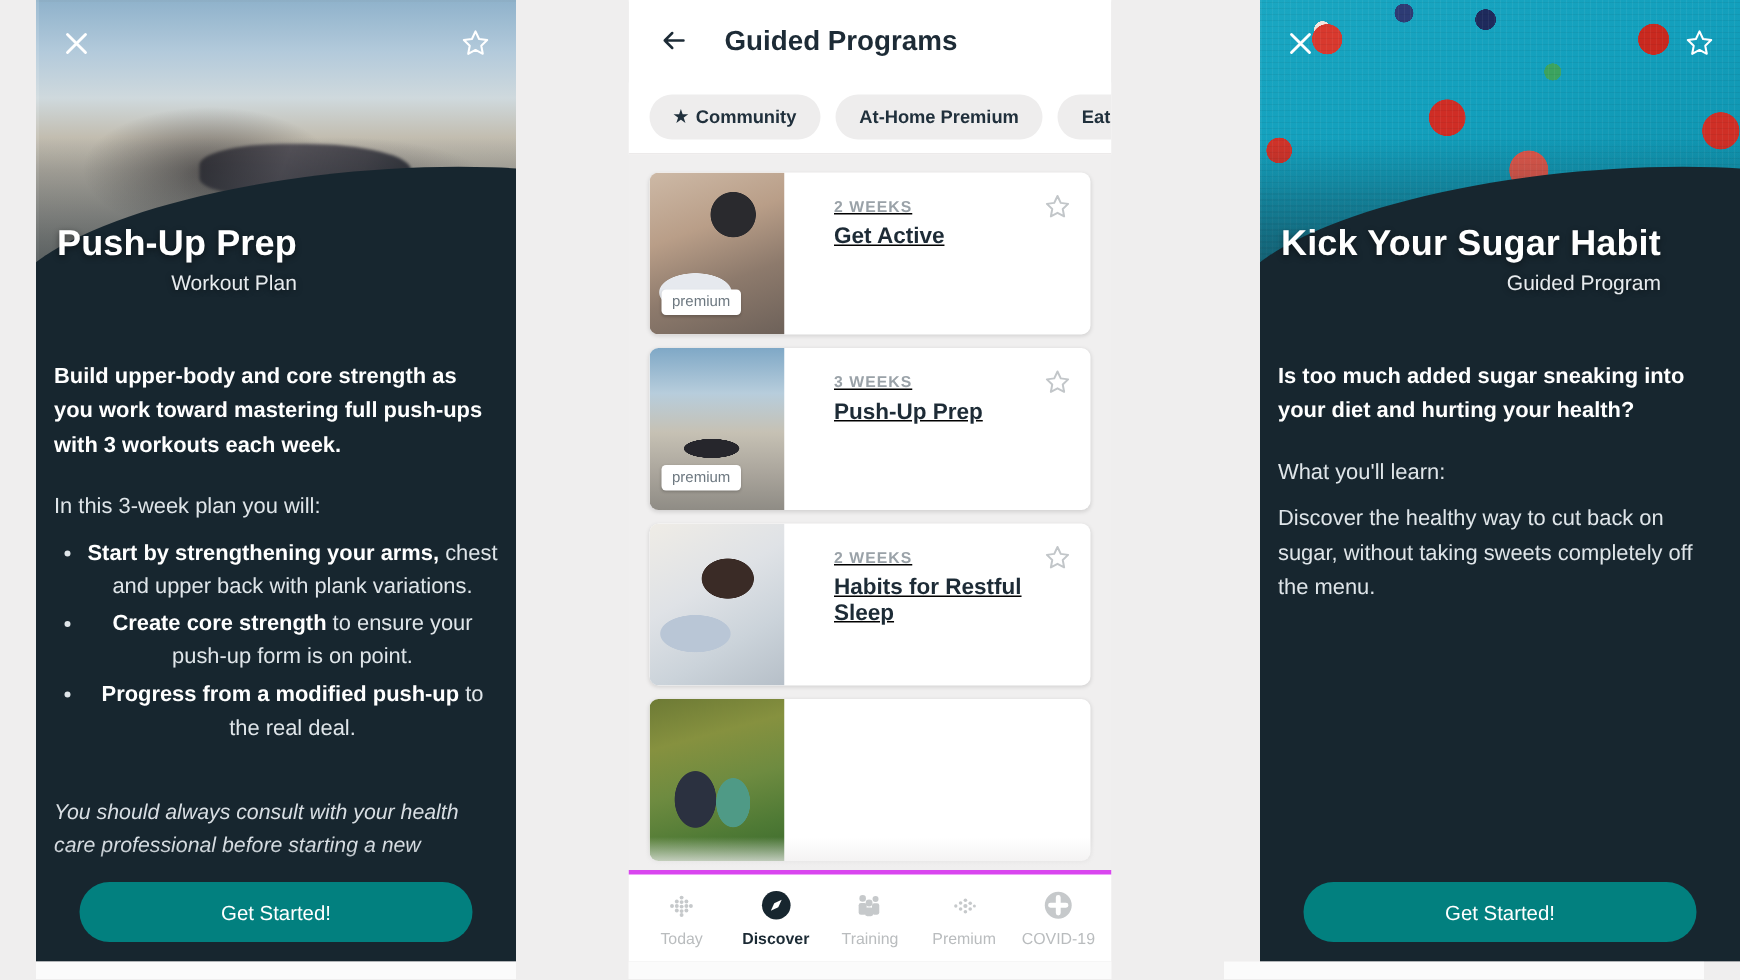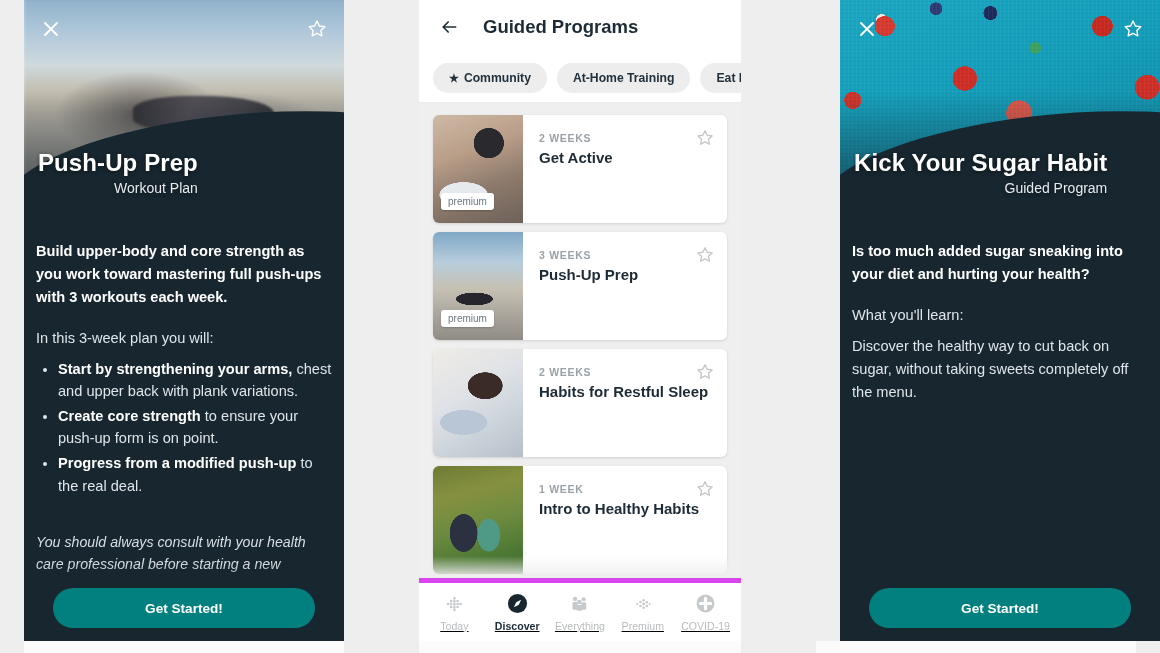--- a/index.html
+++ b/index.html
@@ -168,20 +168,21 @@
   }
   .para {
     font-size: 14.6px;
     line-height: 1.57;
     color: #dfe5e9;
     margin: 0 0 8px 0;
   }
   .blist {
     margin: 6px 0 0 0;
     padding-left: 22px;
+    text-align: center;
   }
   .blist li {
     font-size: 14.6px;
     line-height: 1.55;
     color: #dfe5e9;
     margin-bottom: 2px;
   }
   .blist b { color: #ffffff; }
   .disclaimer {
     margin-top: 34px;
@@ -211,21 +212,21 @@
   }
   .cta {
     width: 262px;
     height: 40px;
     border: none;
     border-radius: 20px;
     background: #02807f;
     color: #ffffff;
     font-family: "Liberation Sans", sans-serif;
     font-size: 13.6px;
-    font-weight: bold;
+    font-weight: normal;
     cursor: pointer;
   }
 
   
   .listapp {
     background: #f0efef;
     height: 641px;
     position: relative;
     display: flex;
     flex-direction: column;
@@ -306,22 +307,23 @@
     bottom: 13px;
     background: #ffffff;
     border-radius: 3px;
     padding: 3px 7px;
     font-size: 10px;
     color: #6d7880;
     box-shadow: 0 1px 2px rgba(0,0,0,.2);
   }
   .pcard-body {
     flex: 1 1 auto;
-    padding: 17px 14px 0 16px;
-    position: relative;
+    padding: 17px 14px 0 33px;
+    position: relative;
+    text-decoration: underline;
   }
   .pcard-dur {
     font-size: 10.5px;
     font-weight: bold;
     letter-spacing: .7px;
     color: #9aa2a8;
   }
   .pcard-title {
     margin-top: 5px;
     font-size: 15px;
@@ -371,26 +373,25 @@
     left: 0; right: 0; bottom: 0;
     height: 22px;
     background: linear-gradient(to bottom, rgba(240,239,239,0), #f0efef);
     pointer-events: none;
   }
 
   .tabbar {
     flex: none;
     height: 58px;
     background: #ffffff;
-    border-top: 5px solid #d946ef;
+    border-top: 3px solid #d946ef;
     display: flex;
     align-items: center;
     justify-content: space-around;
     padding: 0 4px;
-    text-decoration: underline;
   }
   .tab {
     display: flex;
     flex-direction: column;
     align-items: center;
     gap: 5px;
     cursor: pointer;
     width: 62px;
   }
   .tab-label {
@@ -486,21 +487,21 @@
         </div>
         <div class="appbar-title">Guided Programs</div>
       </div>
 
       <div class="chipbar">
         <div class="chip">
           <span class="star-glyph">★</span>
           <span>Community</span>
         </div>
         <div class="chip">
-          <span>At-Home Training</span>
+          <span>At-Home Premium</span>
         </div>
         <div class="chip">
           <span>Eat Healthy</span>
         </div>
 
       </div>
 
       <div class="cards">
 
         <div class="pcard">
@@ -546,29 +547,20 @@
               <svg width="20" height="20" viewBox="0 0 24 24" aria-hidden="true">
                 <path d="M12 3.2l2.6 5.5 5.9.8-4.3 4.1 1.1 5.9L12 16.7 6.7 19.5l1.1-5.9L3.5 9.5l5.9-.8z" fill="none" stroke="#c2c6c9" stroke-width="1.6" stroke-linejoin="round"></path>
               </svg>
             </div>
           </div>
         </div>
 
         <div class="pcard">
           <div class="pcard-thumb">
             <div class="th-walk"></div>
-          </div>
-          <div class="pcard-body">
-            <div class="pcard-dur">1 WEEK</div>
-            <div class="pcard-title">Intro to Healthy Habits</div>
-            <div class="pcard-star">
-              <svg width="20" height="20" viewBox="0 0 24 24" aria-hidden="true">
-                <path d="M12 3.2l2.6 5.5 5.9.8-4.3 4.1 1.1 5.9L12 16.7 6.7 19.5l1.1-5.9L3.5 9.5l5.9-.8z" fill="none" stroke="#c2c6c9" stroke-width="1.6" stroke-linejoin="round"></path>
-              </svg>
-            </div>
           </div>
         </div>
 
         <div class="cards-fade"></div>
       </div>
 
       <div class="tabbar">
 
         <div class="tab">
           <div class="tab-ico">
@@ -609,21 +601,21 @@
               <g fill="#c6c9cb">
                 <circle cx="6.4" cy="6.2" r="2.3"></circle>
                   <rect x="3.6" y="9.4" width="5.6" height="8.2" rx="1.6"></rect>
                 <circle cx="15.4" cy="6.6" r="2.1"></circle>
                   <rect x="12.9" y="9.6" width="5.1" height="8" rx="1.5"></rect>
                 <circle cx="10.9" cy="9.4" r="2.4"></circle>
                   <rect x="8" y="12.6" width="5.8" height="6" rx="1.6"></rect>
               </g>
             </svg>
           </div>
-          <div class="tab-label">Everything</div>
+          <div class="tab-label">Training</div>
         </div>
 
         <div class="tab">
           <div class="tab-ico">
             <svg width="20" height="20" viewBox="0 0 20 20" aria-hidden="true">
               <g fill="#c6c9cb">
                 <circle cx="4.2" cy="10" r="1.1"></circle>
                   <circle cx="7.4" cy="8" r="1.2"></circle>
                   <circle cx="7.4" cy="12" r="1.2"></circle>
                 <circle cx="10.6" cy="6.2" r="1.2"></circle>

